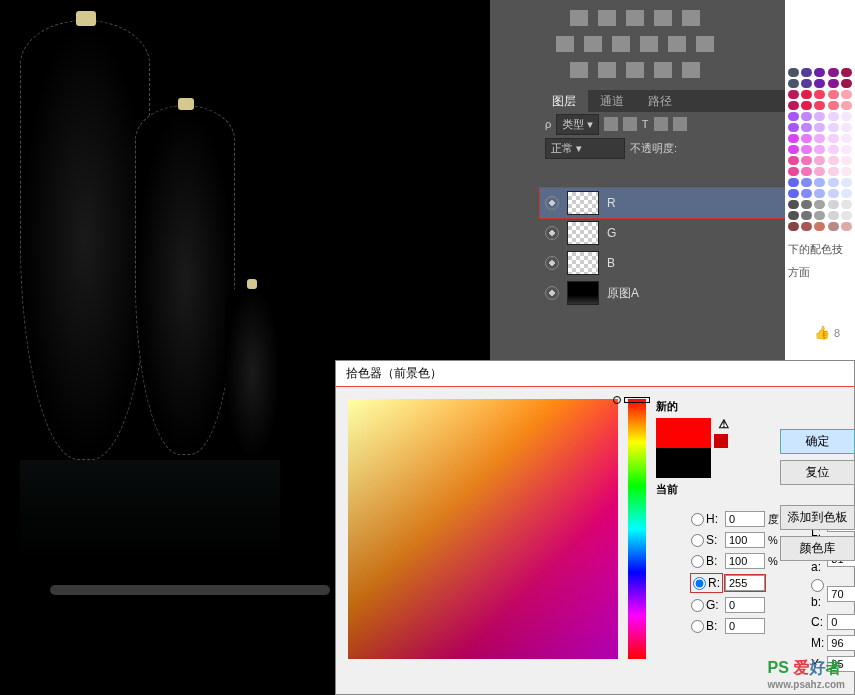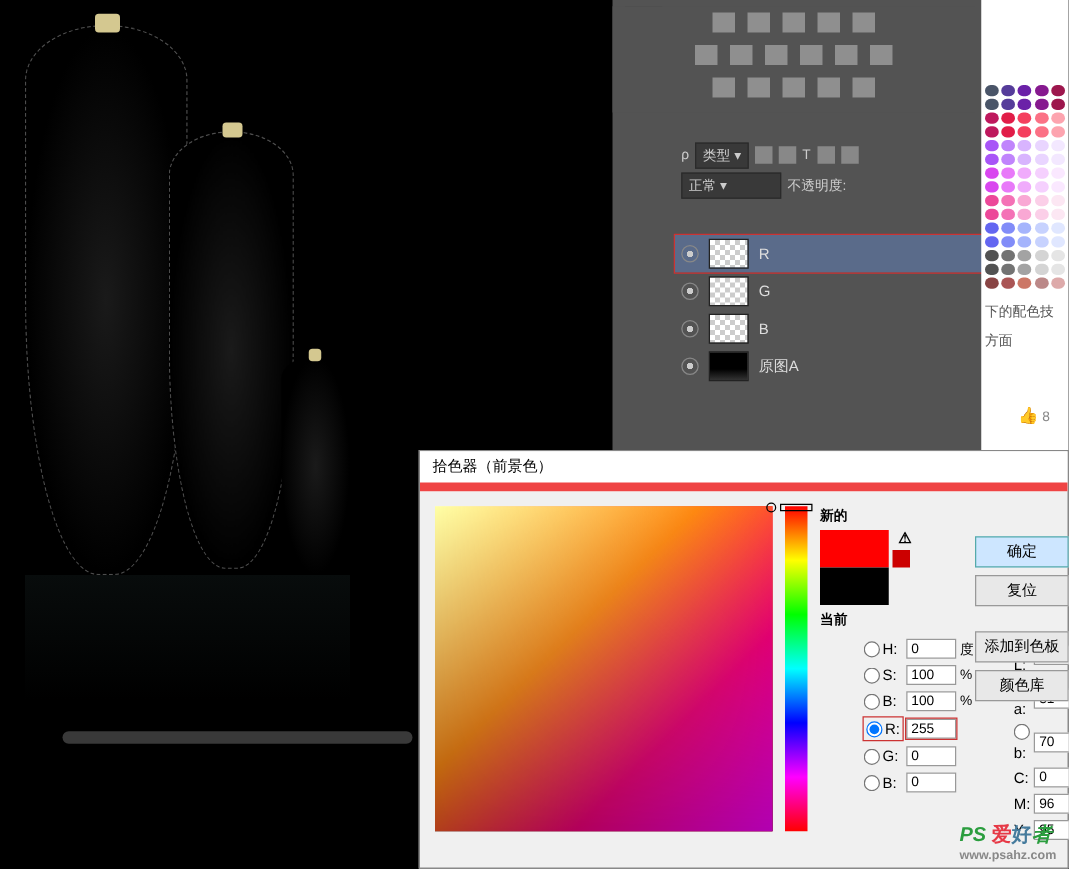--- a/index.html
+++ b/index.html
@@ -45,21 +45,21 @@
     .layer-name { font-size:12px; color:#ddd; }
     
     .swatch-panel { position:absolute; right:0; top:0; width:70px; height:360px; background:#fff; }
     .swatch-text { font-size:10px; color:#555; padding:60px 3px 5px; line-height:1.4; }
     .swatch-grid { display:grid; grid-template-columns:repeat(5,1fr); gap:2px; padding:3px; }
     .sw { width:11px; height:9px; border-radius:5px; }
     .like { position:absolute; bottom:20px; right:15px; font-size:11px; color:#888; }
     .like::before { content:'👍'; font-size:13px; margin-right:3px; }
     
     .color-picker { position:absolute; left:335px; top:360px; width:520px; height:335px; background:#f0f0f0; border:1px solid #888; }
-    .cp-title { background:#fff; padding:4px 10px; font-size:12px; border-bottom:7px solid #ef4444; }
+    .cp-title { background:#fff; padding:4px 10px; font-size:12px; border-bottom:1px solid #ef4444; }
     .cp-body { display:flex; padding:12px; gap:10px; }
     .cp-field { position:relative; width:270px; height:260px; background:linear-gradient(to right, #fff, #ff0000), linear-gradient(to top, #000, transparent); background-blend-mode:multiply; }
     .cp-hue { width:18px; height:260px; background:linear-gradient(to bottom, #f00, #ff0, #0f0, #0ff, #00f, #f0f, #f00); position:relative; }
     .cp-preview { display:flex; flex-direction:column; font-size:11px;font-weight:bold; }
     .cp-new-cur { width:55px; height:60px; display:flex; flex-direction:column; margin:4px 0; }
     .cp-new { flex:1; background:#ff0000; }
     .cp-cur { flex:1; background:#000; }
     .cp-warn { width:14px; height:14px; margin:3px; font-size:12px; text-align:center; }
     
     .cp-values { position:absolute; left:355px; top:150px; font-size:12px; display:grid; grid-template-columns:auto auto auto; gap:5px 3px; align-items:center; }
@@ -71,21 +71,21 @@
     .hl-r { outline:1px solid #c33; padding:2px; }
     
     .cp-buttons { position:absolute; right:-1px; top:25px; display:flex; flex-direction:column; gap:6px; }
     .cp-buttons button { width:75px; padding:3px; font-size:12px; background:#e8e8e8; border:1px solid #999; }
     .cp-buttons button.primary { background:#cde6ff; border:1px solid #5aa;margin-top:43px; }
     
     .cp-bottom { position:absolute; bottom:8px; left:15px; display:flex; align-items:center; gap:8px; font-size:12px; }
     .cp-bottom input[type=text]{ width:70px; padding:1px 3px; border:1px solid #999; font-size:11px; }
     
     .watermark { position:absolute; right:10px; bottom:5px; font-size:16px; font-weight:bold; }
-    .watermark .ps { color:#2a9d3e;font-style:italic; } .watermark .ah { color:#e63946; } .watermark .z { color:#457b9d; }
+    .watermark .ps { color:#2a9d3e; } .watermark .ah { color:#e63946; } .watermark .z { color:#457b9d; }
     .watermark .url { font-size:10px; color:#888; display:block; }
 
     .sv-gradient { position:absolute; inset:0; background: linear-gradient(to top, #000, rgba(0,0,0,0)), linear-gradient(to right, #fff, rgba(255,255,255,0)); }
     .hue-base { position:absolute; inset:0; background: linear-gradient(135deg, #ffff80 0%, #ff8000 40%, #ff0080 70%, #ff00ff 100%); }
   </style>
 </head>
 <body>
 
 <div class="canvas-area">
   <div class="bottle bottle1"></div>
@@ -118,20 +118,26 @@
     </div>
     <div class="tool-row">
       <span></span>
         <span></span>
         <span></span>
         <span></span>
         <span></span>
     </div>
   </div>
 
+  <div class="tabs">
+    <div class="tab active">图层</div>
+    <div class="tab">通道</div>
+    <div class="tab">路径</div>
+    <div class="tab-menu">▾≡</div>
+  </div>
 
   <div class="layer-controls">
     <div class="ctrl-row">
       <span>ρ</span>
       <span class="sel"><span>类型</span> ▾</span>
       <span class="icon-sm"></span>
       <span class="icon-sm"></span>
       <span style="color:#ccc">T</span>
       <span class="icon-sm"></span>
       <span class="icon-sm"></span>

